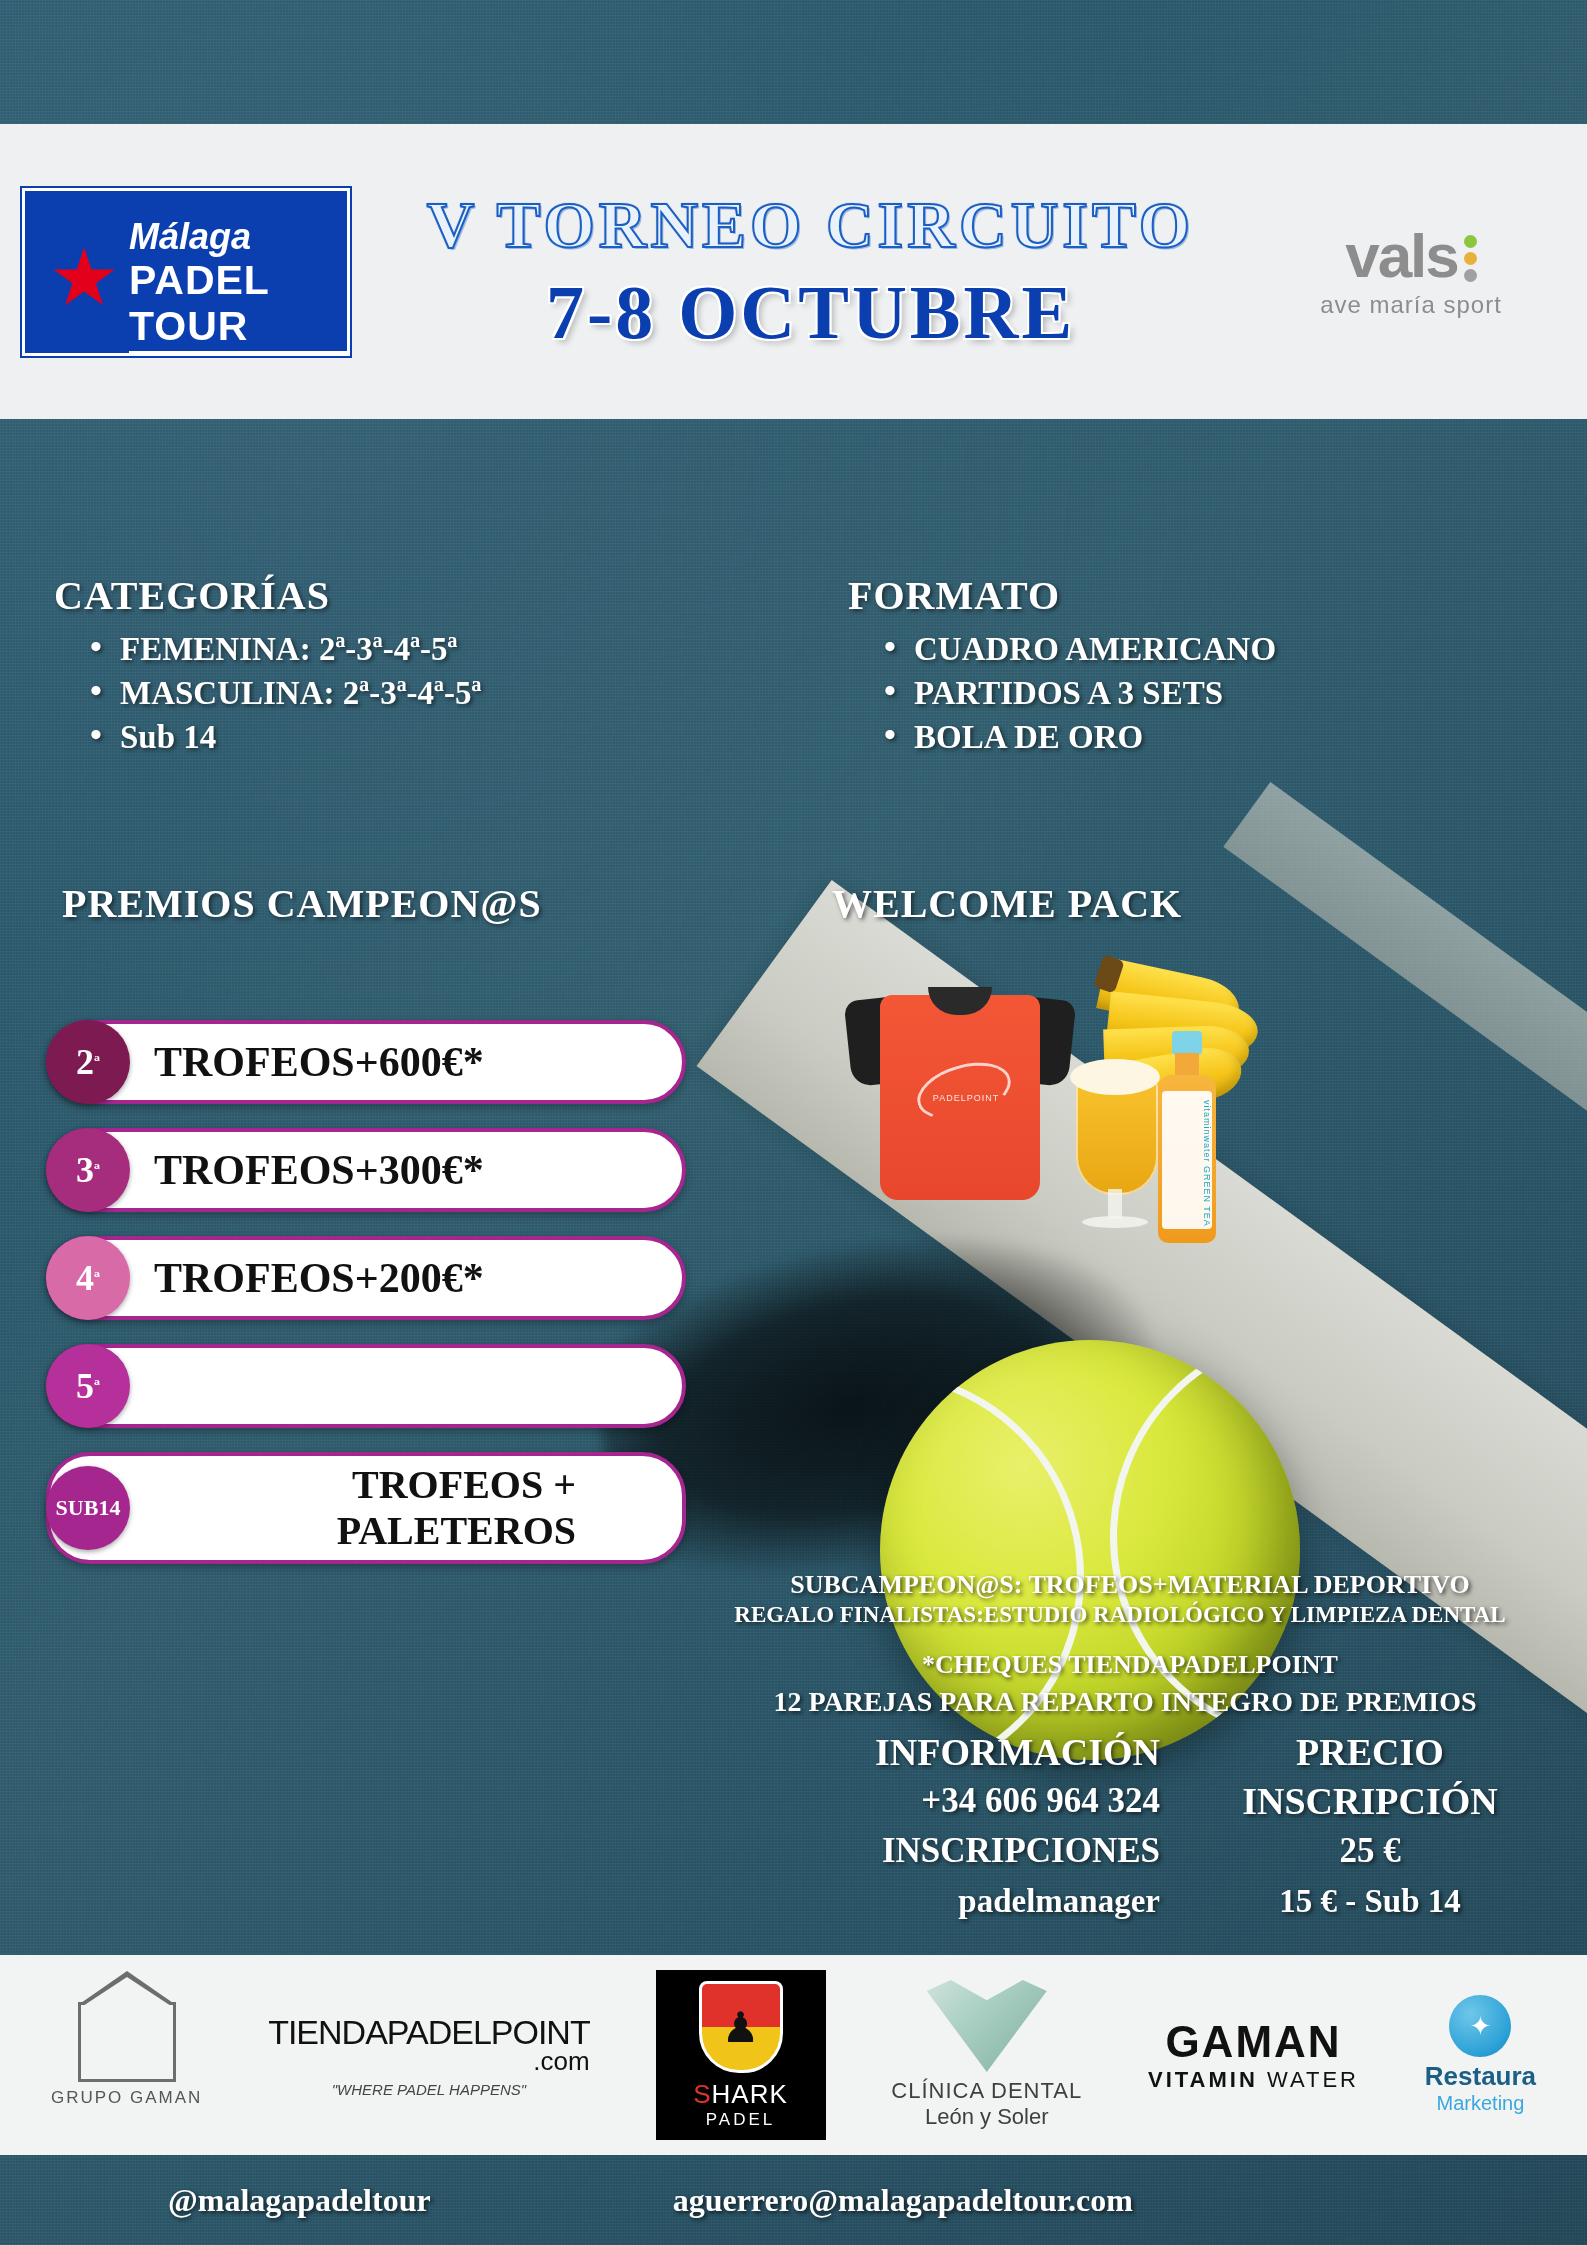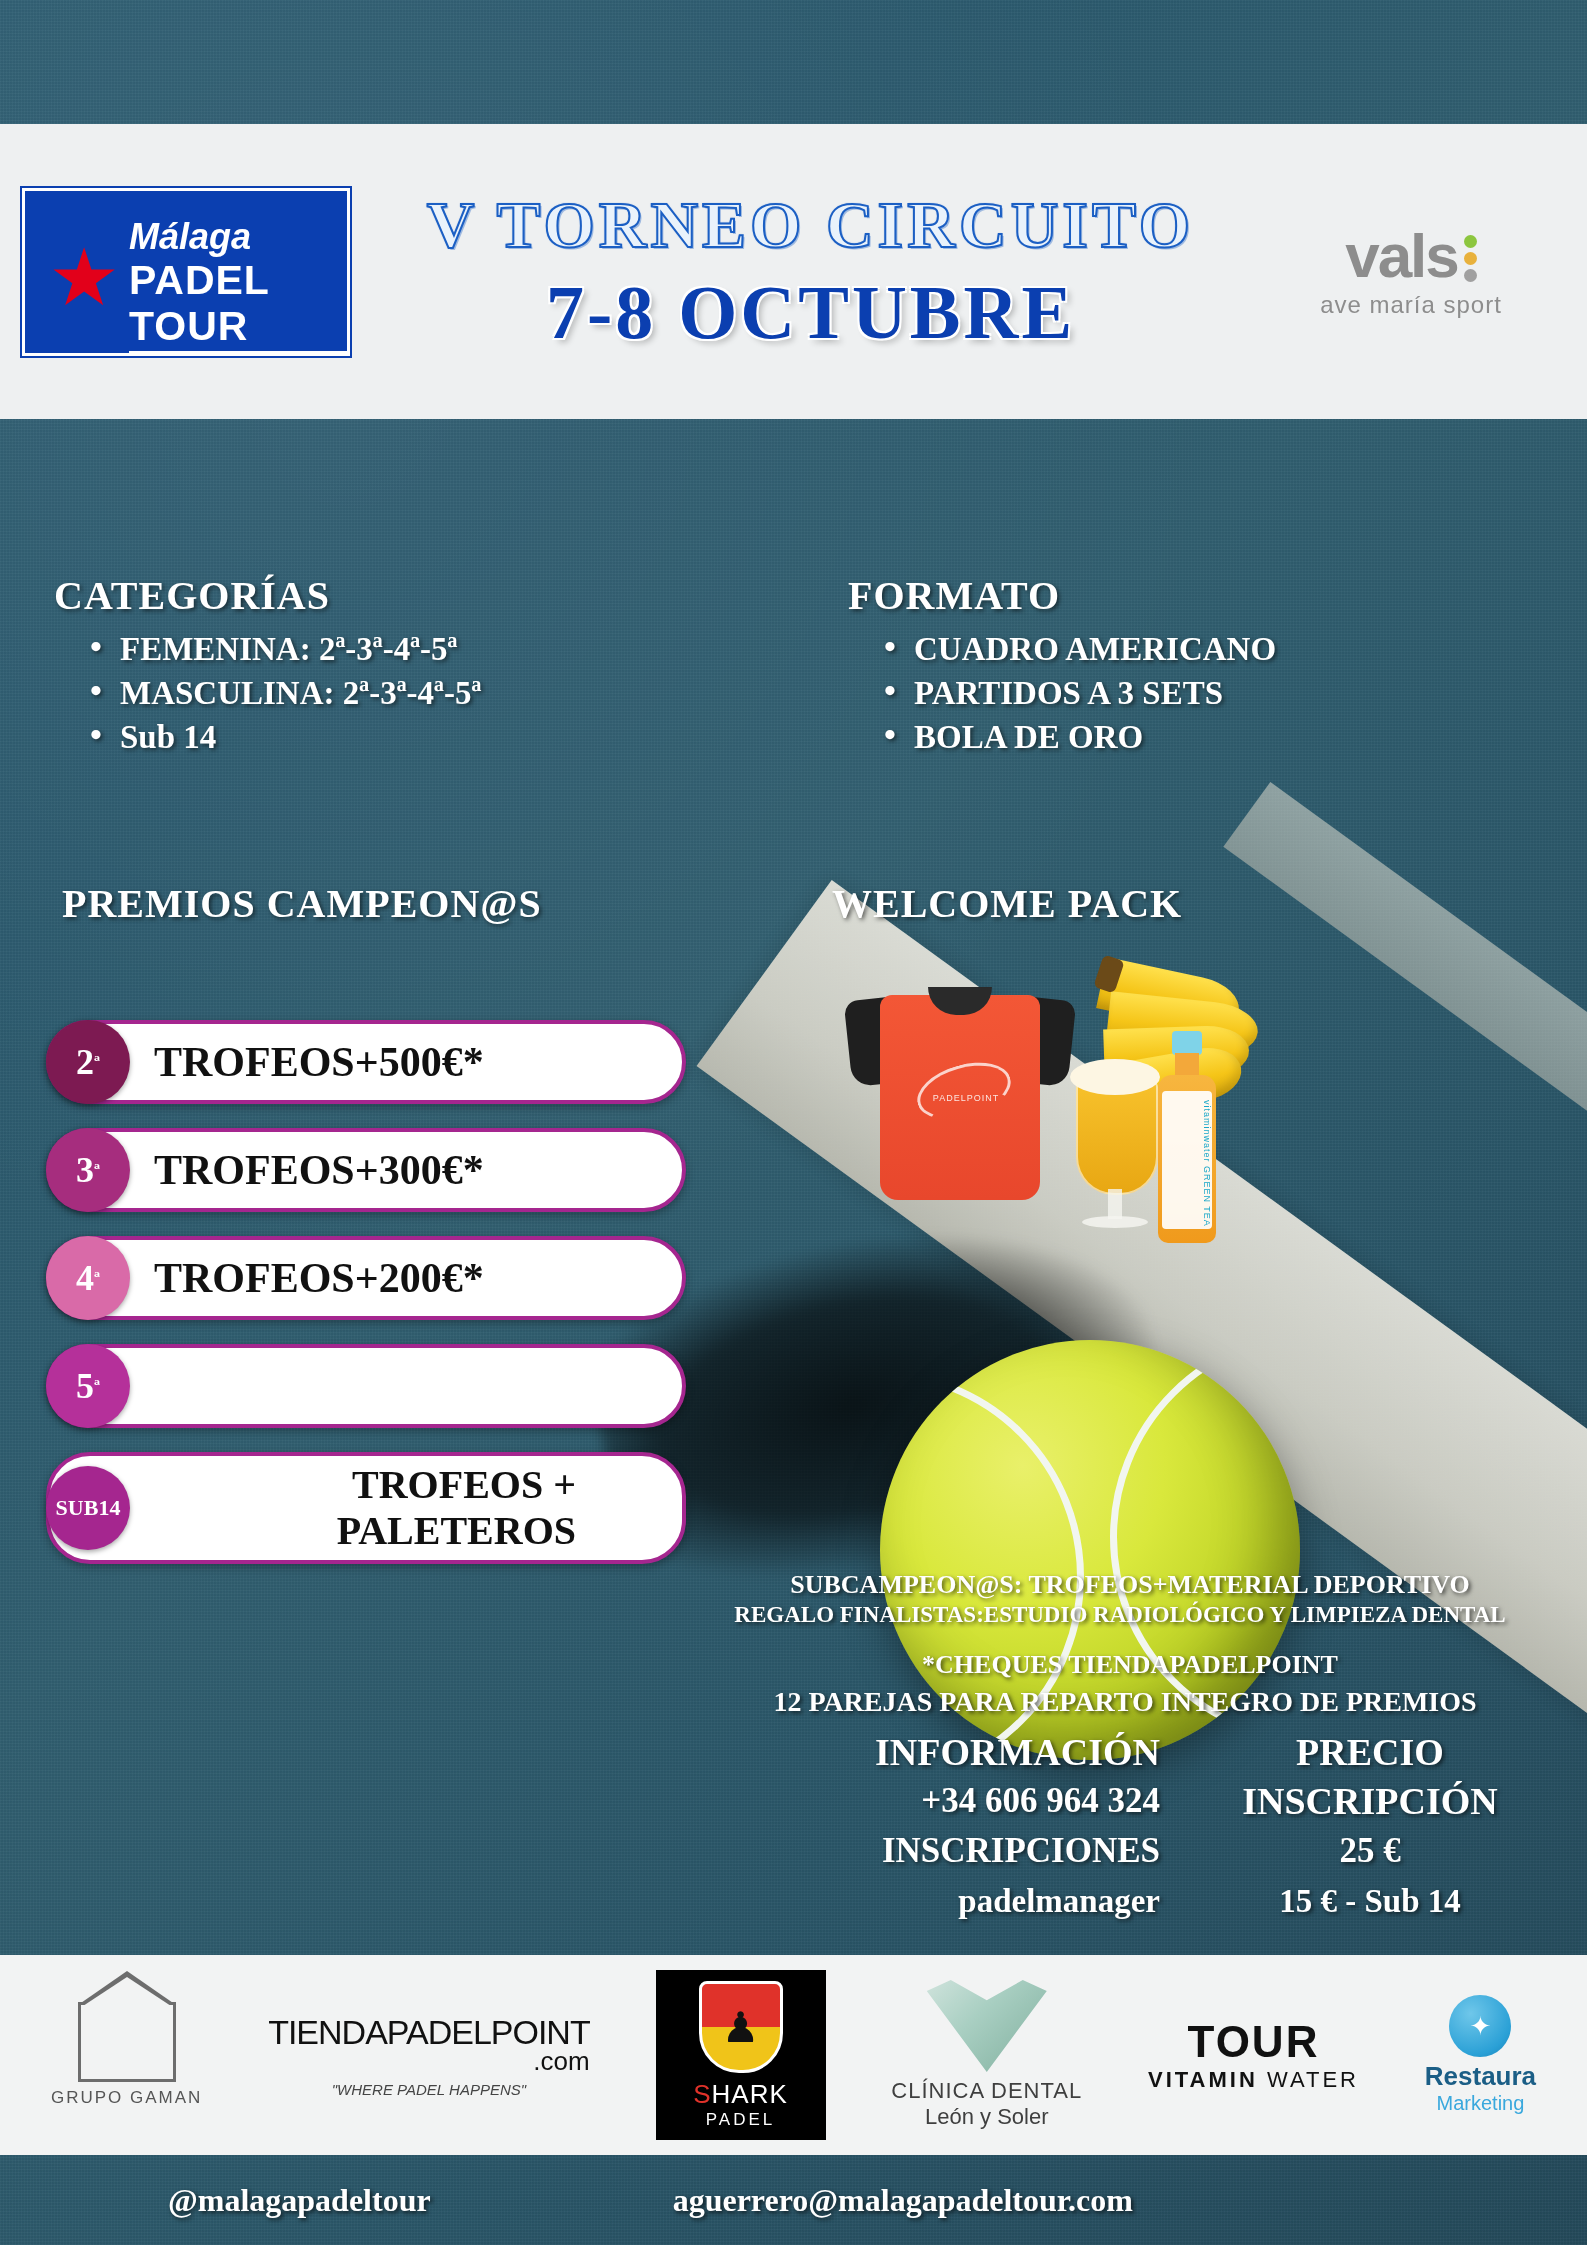--- a/index.html
+++ b/index.html
@@ -552,21 +552,21 @@
 
     <div class="sec-head premios-head">PREMIOS CAMPEON@S</div>
     <div class="sec-head welcome-head">WELCOME PACK</div>
 
     <div class="pills">
       <div class="pill">
         <div class="badge" style="background:#7d1a52">
             <span>2</span>
             <sup>ª</sup>
           </div>
-        <div class="ptext">TROFEOS+500€*</div>
+        <div class="ptext">TROFEOS+600€*</div>
       </div>
       <div class="pill">
         <div class="badge" style="background:#a62d7e">
             <span>3</span>
             <sup>ª</sup>
           </div>
         <div class="ptext">TROFEOS+300€*</div>
       </div>
       <div class="pill">
         <div class="badge" style="background:#d96aa8">
@@ -656,21 +656,21 @@
           </div>
         <div class="s1"><span class="red">S</span><span>HARK</span></div>
         <div class="s2">PADEL</div>
       </div>
       <div class="sp sp-dental">
         <div class="gem"></div>
         <div class="d1">CLÍNICA DENTAL</div>
         <div class="d2">León y Soler</div>
       </div>
       <div class="sp sp-viwa">
-        <div class="w">TOUR</div>
+        <div class="w">GAMAN</div>
         <div class="sub"><b>VITAMIN</b> <span>WATER</span></div>
       </div>
       <div class="sp sp-restaura">
         <div class="globe"></div>
         <div class="r1">Restaura</div>
         <div class="r2">Marketing</div>
       </div>
     </div>
 
     <div class="footer">

